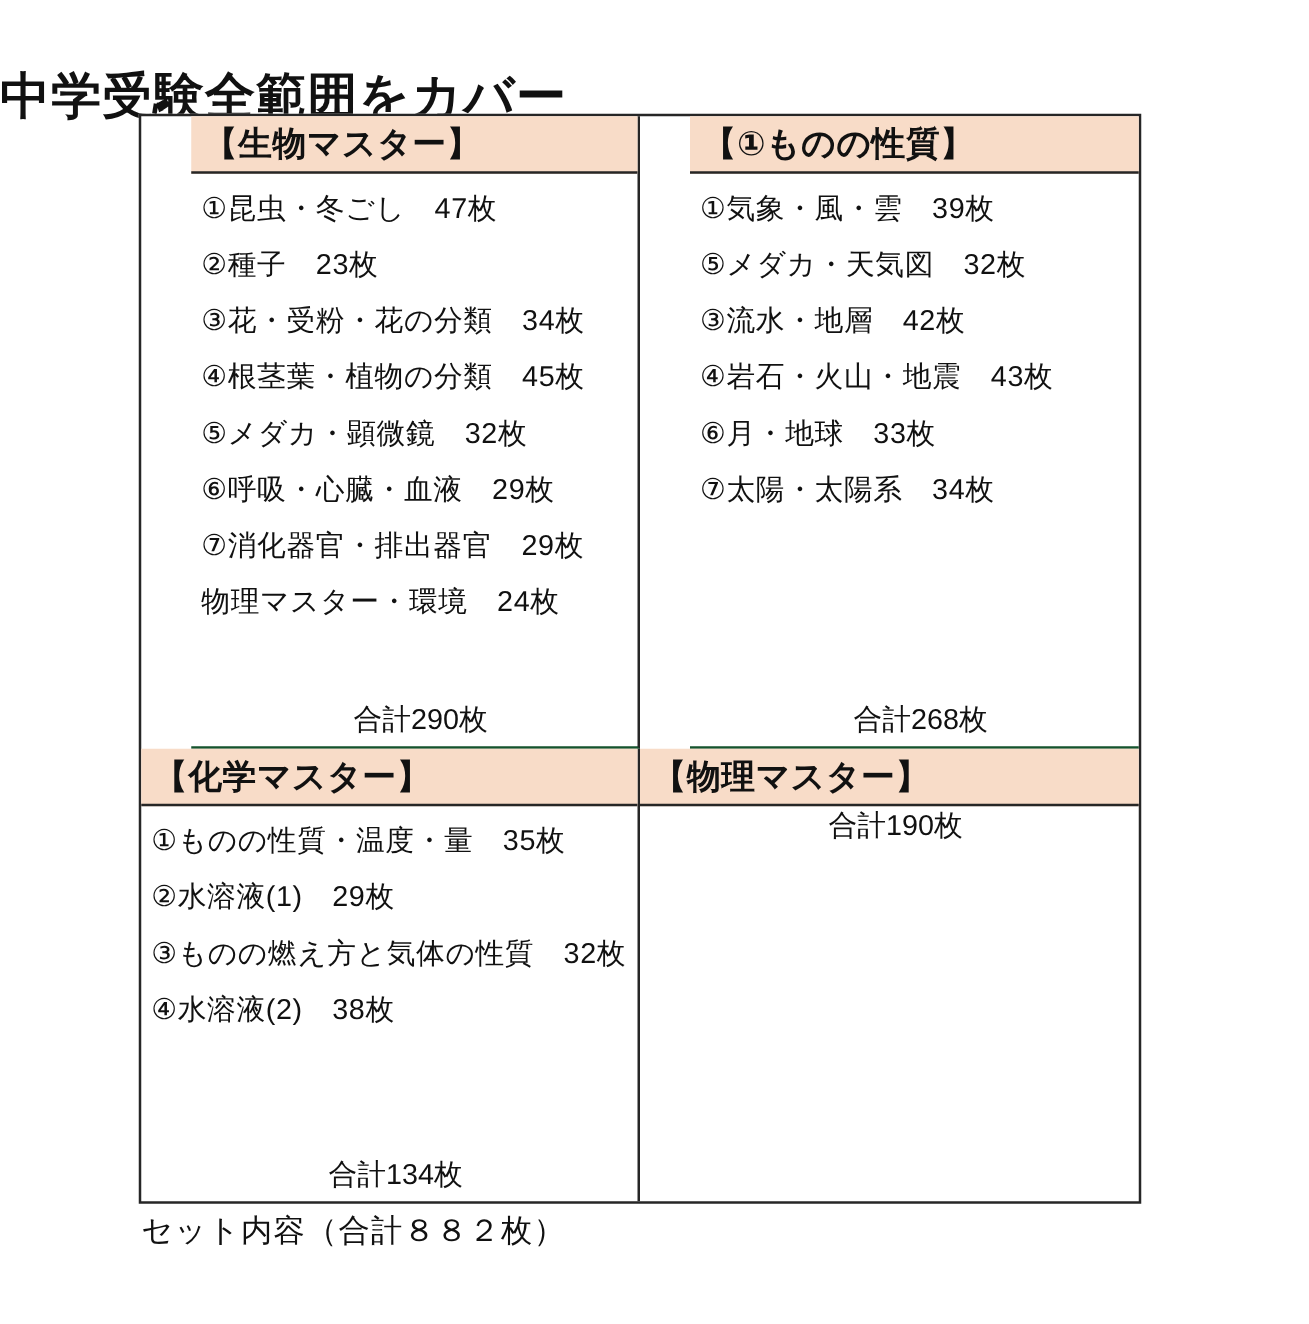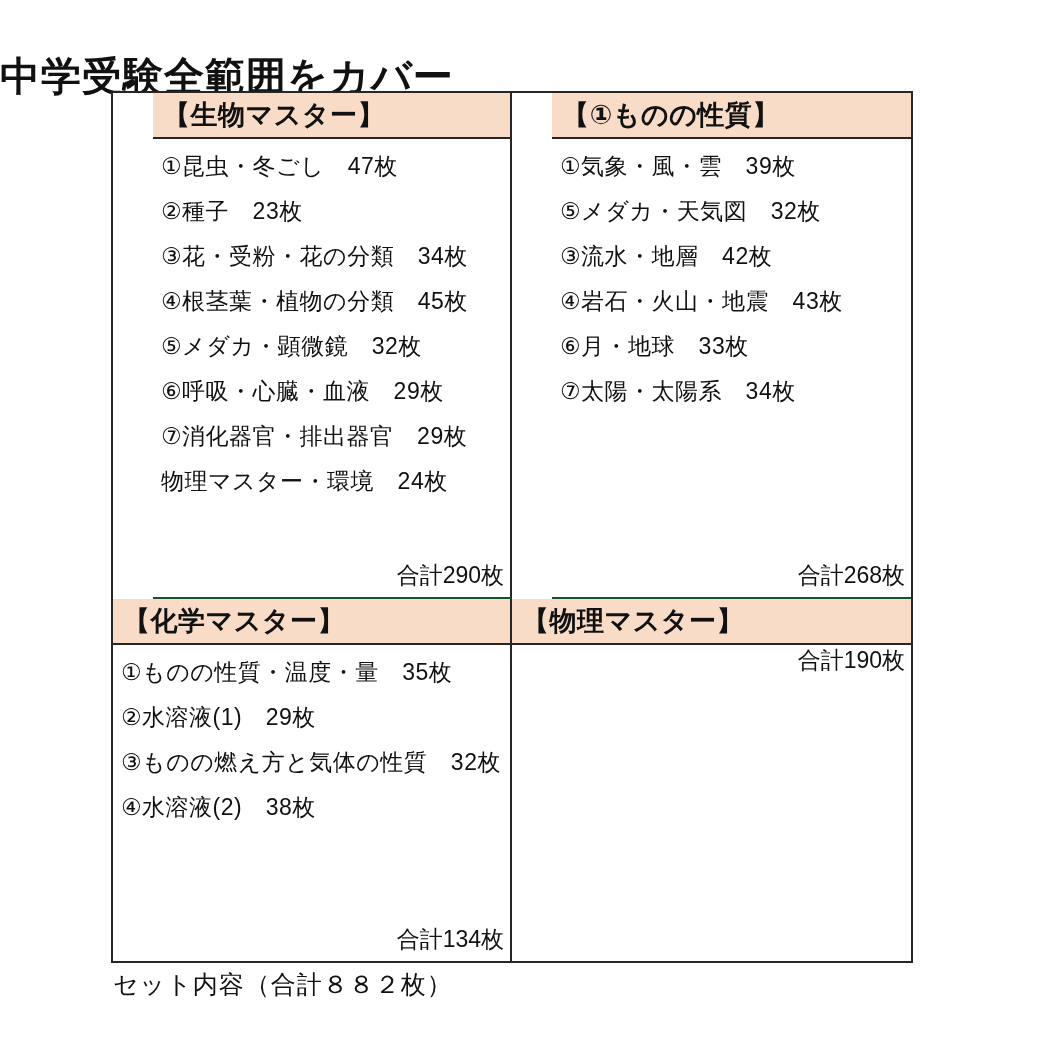--- a/index.html
+++ b/index.html
@@ -64,21 +64,21 @@
     height: 45px;
     display: flex;
     align-items: center;
     font-size: 23px;
     letter-spacing: 0.5px;
     white-space: nowrap;
     color: #111111;
   }
   .cell-total {
     flex: 0 0 auto;
-    text-align: right;
+    text-align: center;
     font-size: 23px;
     padding: 0 6px 6px 16px;
     color: #111111;
   }
 
   .footer-caption {
     position: absolute;
     left: 113px; top: 968px;
     font-size: 25px;
     letter-spacing: 1px;

